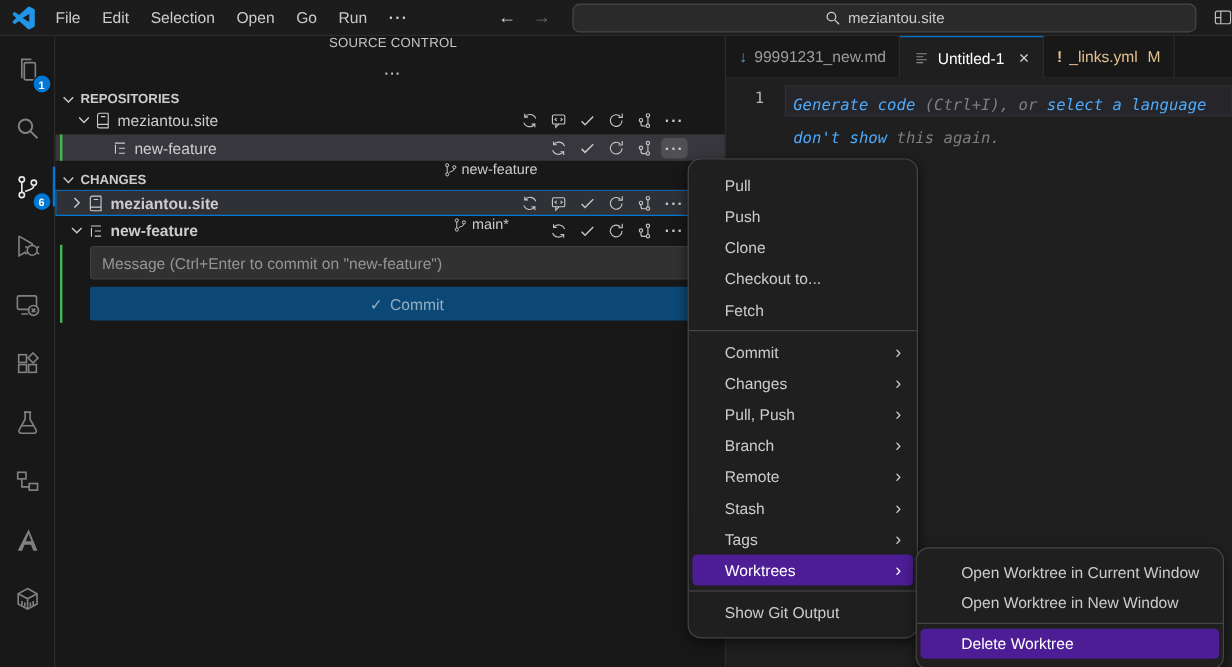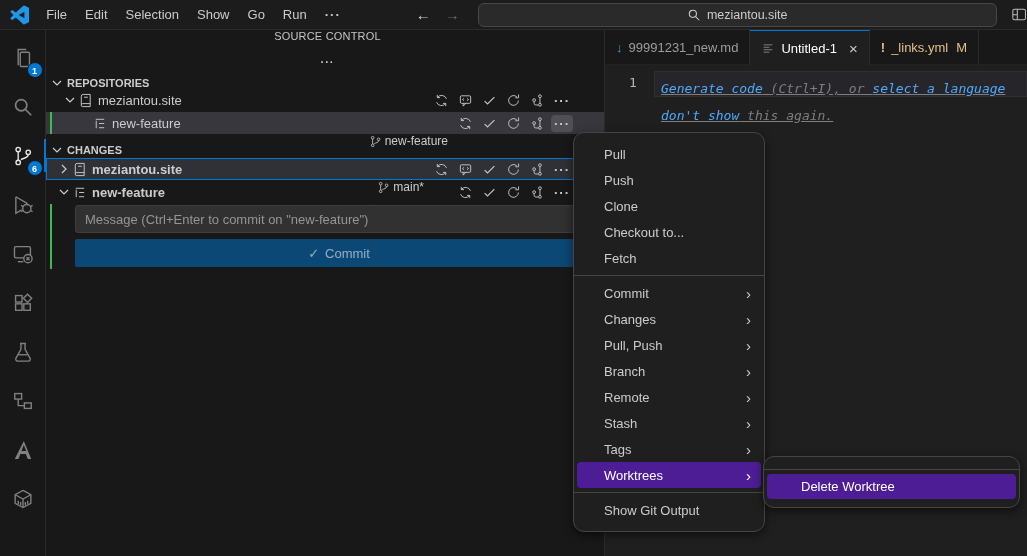--- a/index.html
+++ b/index.html
@@ -83,21 +83,21 @@
   .md-glyph { color:#519aba; font-weight:bold; font-size:13px; }
   .yml-glyph { color:#e2c08d; font-weight:bold; font-size:13px; }
   .tab .close { color:#cccccc; font-size:15px; margin-left:6px; }
   .tab.modified { color:#e2c08d; }
   .mod-badge { color:#e2c08d; margin-left:2px; }
   .code { position:relative; height:490px; font-family:"DejaVu Sans Mono", monospace;
     font-size:13px; font-style:italic; }
   .hint-bg { position:absolute; left:49px; top:6px; right:0; height:26px;
     background:#26262a; border:1px solid #303034; }
   .ln { position:absolute; left:24px; top:10px; color:#b8b8b8; font-style:normal; }
-  .hint { position:absolute; left:56px; top:10px; width:366px; line-height:27px; color:#7e7e7e;text-decoration:underline; }
+  .hint { position:absolute; left:56px; top:10px; width:366px; line-height:27px; color:#7e7e7e; }
   .hint a { color:#4daafc; text-decoration:none; }
 
   
   .menu { position:absolute; background:#1f1f1f; border:1px solid #454545; border-radius:11px;
     box-shadow:0 3px 10px rgba(0,0,0,.55); padding:8px 0; z-index:20; color:#cccccc; }
   .ctx-menu { left:573px; top:132px; width:192px; }
   .sub-menu { left:763px; top:456px; width:257px; z-index:21; }
   .menu-item { height:26px; display:flex; align-items:center; padding:0 10px 0 27px;
     margin:0 3px; border-radius:4px; }
   .sub-menu .menu-item { height:25px; padding-left:34px; }
@@ -206,21 +206,21 @@
 </svg>
 
 <div class="titlebar">
   <svg class="logo" viewBox="0 0 100 100">
     <path fill="#2196e8" d="M96.5 10.7L76.1 1.1a6 6 0 0 0-6.8 1.2L30.9 37.4 14.2 24.8a4 4 0 0 0-5.1.2L3.7 29.9a4 4 0 0 0 0 5.9L18.2 50 3.7 64.2a4 4 0 0 0 0 5.9l5.4 4.9a4 4 0 0 0 5.1.2l16.7-12.6 38.4 35.1a6 6 0 0 0 6.8 1.2l20.4-9.8a6 6 0 0 0 3.4-5.4V16.1a6 6 0 0 0-3.4-5.4zM75 67.5L45.9 50 75 32.5z"></path>
   </svg>
   <div class="menubar">
     <div class="menubar-item">File</div>
     <div class="menubar-item">Edit</div>
     <div class="menubar-item">Selection</div>
-    <div class="menubar-item">Show</div>
+    <div class="menubar-item">Open</div>
     <div class="menubar-item">Go</div>
     <div class="menubar-item">Run</div>
     <div class="menubar-item more-dots">···</div>
   </div>
   <div class="nav-arrows">
     <span class="nav-back">←</span>
     <span class="nav-fwd">→</span>
   </div>
   <div class="search-box">
     <svg width="14" height="14" viewBox="0 0 16 16">
@@ -531,17 +531,23 @@
       <span class="mlabel">Worktrees</span>
       <span class="chev">›</span>
     </div>
   <div class="menu-sep"></div>
   <div class="menu-item">
       <span class="mlabel">Show Git Output</span>
     </div>
 </div>
 
 <div class="menu sub-menu">
+  <div class="menu-item">
+      <span class="mlabel">Open Worktree in Current Window</span>
+    </div>
+  <div class="menu-item">
+      <span class="mlabel">Open Worktree in New Window</span>
+    </div>
   <div class="menu-sep"></div>
   <div class="menu-item selected">
       <span class="mlabel">Delete Worktree</span>
     </div>
 </div>
 
 </body></html>

